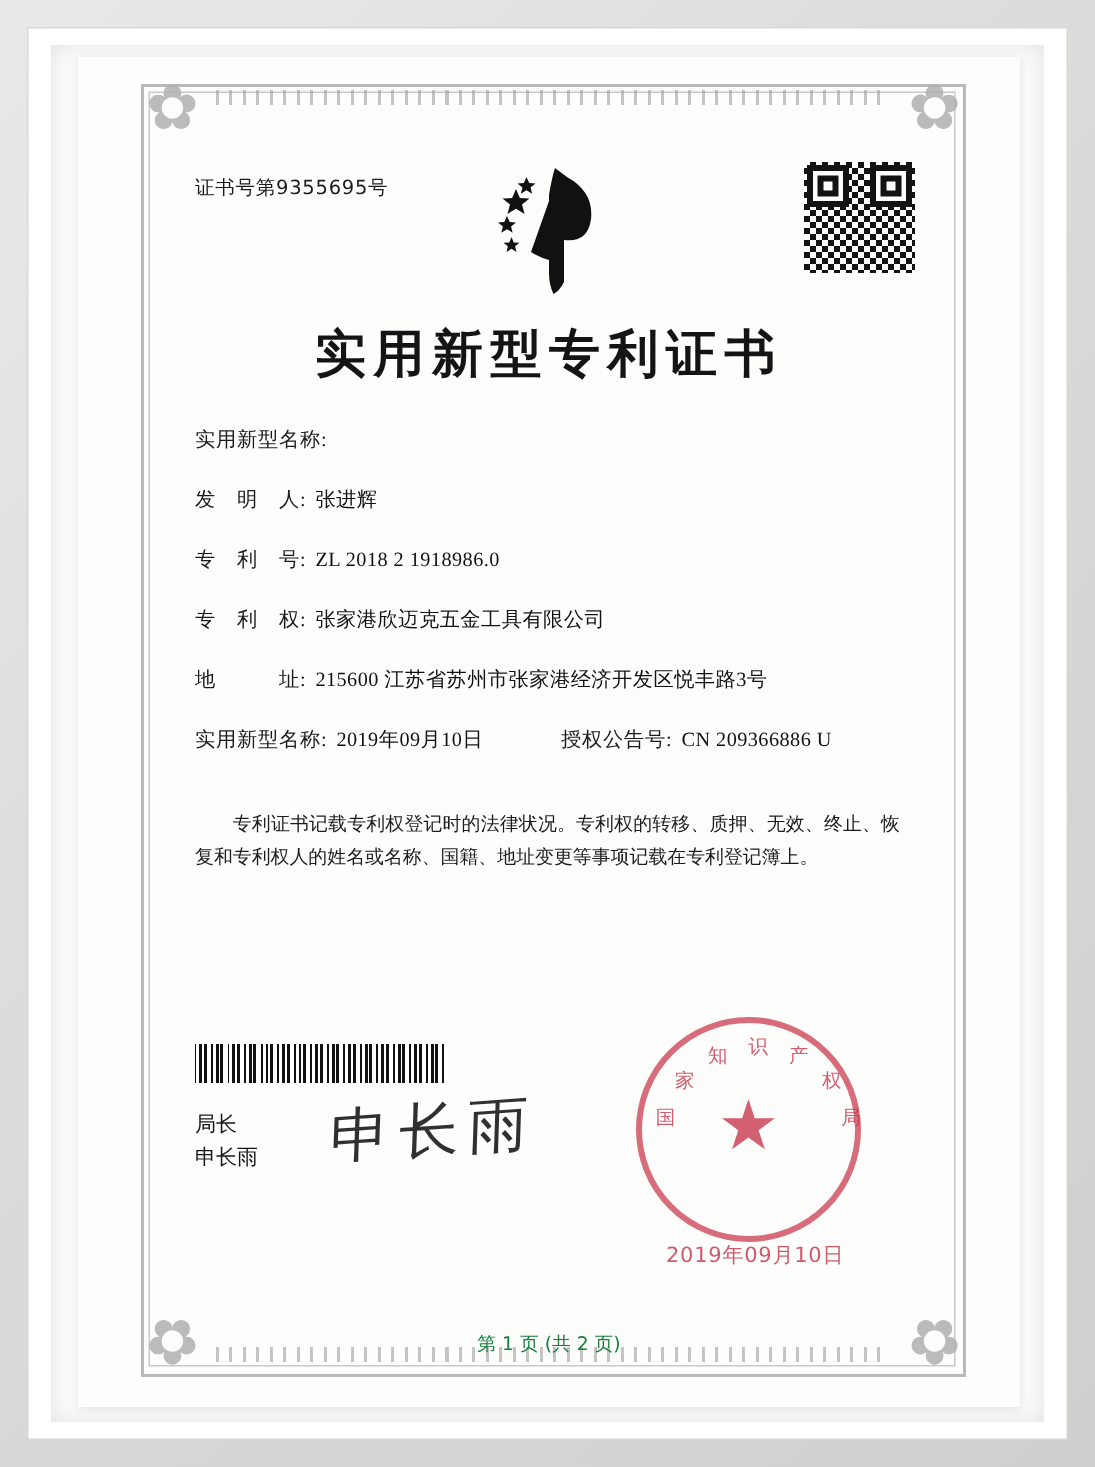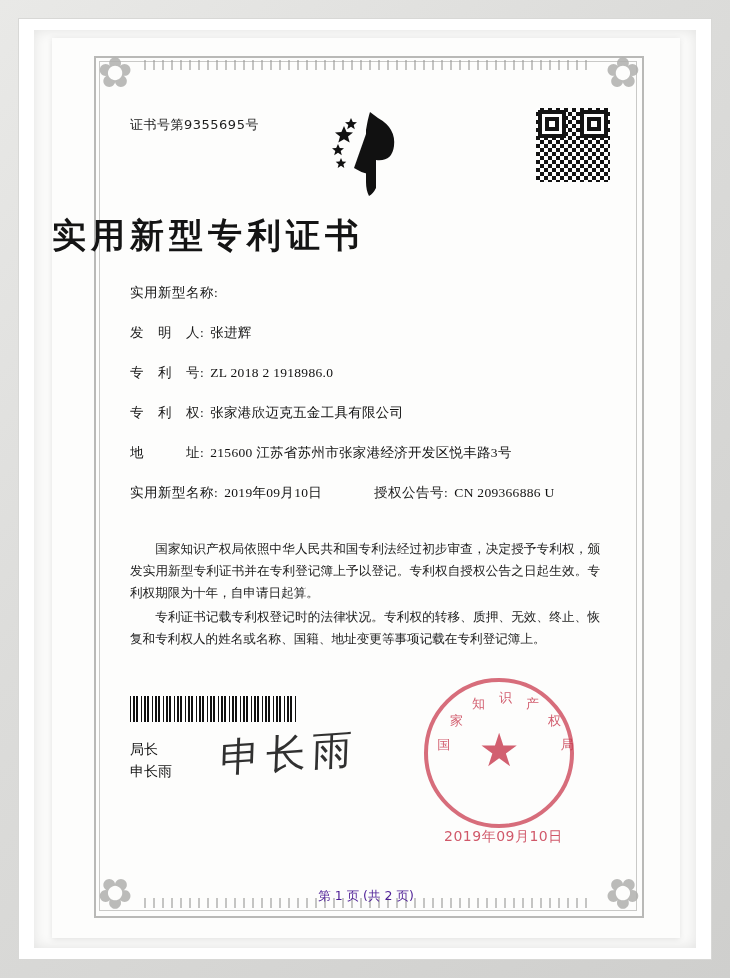--- a/index.html
+++ b/index.html
@@ -121,21 +121,21 @@
     background: #fff;
     border: 4px solid #000;
     box-shadow: inset 0 0 0 3px #fff, inset 0 0 0 7px #000;
   }
   .qr::before { left: 2px; top: 2px; }
   .qr::after { right: 2px; top: 2px; }
 
   .title {
     position: absolute;
     left: 0; right: 0; top: 175px;
-    text-align: left;
+    text-align: center;
     font-size: 34px;
     font-weight: bold;
     letter-spacing: 5px;
     color: #141414;
     font-family: "DejaVu Sans", "Liberation Sans", sans-serif;
   }
 
   
   .fields {
     position: absolute;
@@ -252,21 +252,21 @@
     font-family: "DejaVu Sans", "Liberation Sans", sans-serif;
     letter-spacing: .5px;
   }
 
   
   .footer {
     position: absolute;
     left: 0; right: 0; top: 850px;
     text-align: center;
     font-size: 12.5px;
-    color: #4c1d95;
+    color: #15803d;
     font-family: "DejaVu Sans", "Liberation Sans", sans-serif;
   }
 </style>
 </head>
 <body>
 
 <div id="page">
   <div class="frame-outer"></div>
   <div class="frame-mid"></div>
   <div class="frame-inner-shadow"></div>
@@ -325,21 +325,20 @@
       </div>
       <div class="field-row">
         <span class="field-label">实用新型名称:</span>
         <span class="field-value">2019年09月10日</span>
         <span class="second-label">授权公告号:</span>
         <span class="field-value">CN 209366886 U</span>
       </div>
     </div>
 
     <div class="paras">
-      <p>国家知识产权局依照中华人民共和国专利法经过初步审查，决定授予专利权，颁发实用新型专利证书并在专利登记簿上予以登记。专利权自授权公告之日起生效。专利权期限为十年，自申请日起算。</p>
       <p>专利证书记载专利权登记时的法律状况。专利权的转移、质押、无效、终止、恢复和专利权人的姓名或名称、国籍、地址变更等事项记载在专利登记簿上。</p>
     </div>
 
     <div class="barcode"></div>
 
     <div class="sig-labels">
       <div>局长</div>
       <div>申长雨</div>
     </div>
 

